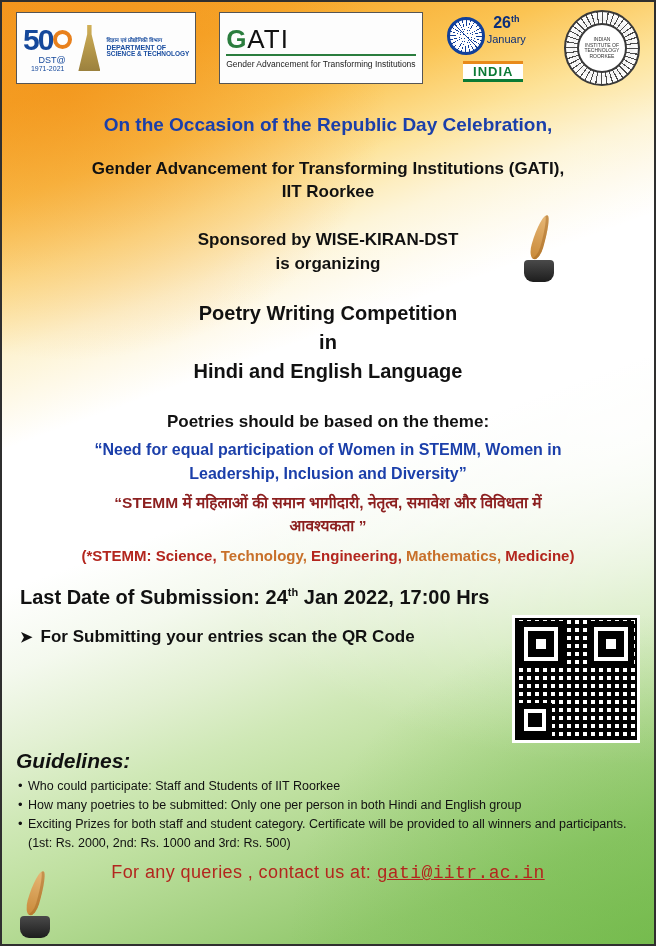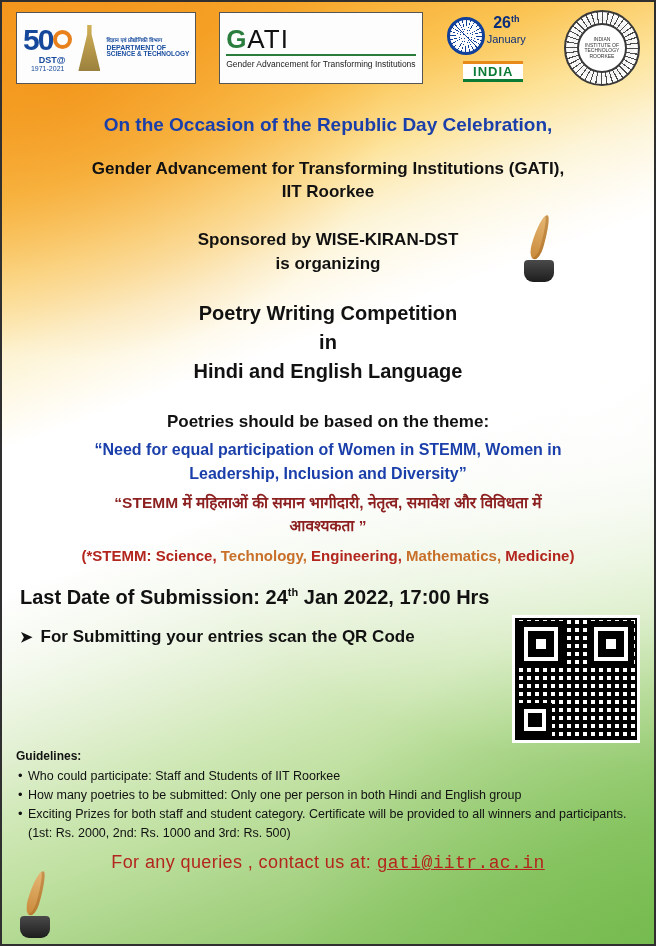--- a/index.html
+++ b/index.html
@@ -62,21 +62,21 @@
   }
   .dst-50 .fifty {
     font-size: 30px; font-weight:bold; color:#15489b;
     letter-spacing:-2px;
     display:flex; align-items:flex-start;
   }
   .dst-50 .fifty .ring {
     width:19px;height:19px;border:4px solid #e8801c;border-radius:50%;
     display:inline-block; margin-left:1px; margin-top:5px;
   }
-  .dst-50 .dstat { font-size:9px; font-weight:bold; color:#15489b; margin-top:1px;margin-left:9px;}
+  .dst-50 .dstat { font-size:9px; font-weight:normal; color:#15489b; margin-top:1px;margin-left:9px;}
   .dst-50 .yrs { font-size:7px; color:#15489b; }
   .dst-text { line-height:1.05; }
   .dst-text .hin { font-size:5.5px; color:#1b4ea0; font-weight:bold; }
   .dst-text .dept { font-size:7px; font-weight:bold; color:#1b4ea0; }
   .dst-text .sci { font-size:6.5px; font-weight:bold; color:#1b4ea0; }
   .dst-emblem {
     width:22px;height:46px;
     background: linear-gradient(#caa33a,#8a6b1c);
     clip-path: polygon(40% 0,60% 0,60% 20%,100% 100%,0 100%,40% 20%);
     opacity:.85;
@@ -172,21 +172,21 @@
     border:6px solid #000; background:#fff;
     box-shadow: inset 0 0 0 4px #fff, inset 0 0 0 12px #000;
   }
   .qr::before { left:3px; top:3px; }
   .qr::after { right:3px; top:3px; }
   .qr .q3 { left:3px; bottom:3px; }
 
   .guidelines {
     margin: 6px 0 0 14px; text-align:left;
   }
-  .gl-title { font-size:12px; font-weight:bold; color:#111; }
+  .gl-title { font-size:21px; font-weight:bold; color:#111;font-style:italic; }
   .gl-list { margin:4px 0 0 0; padding:0; list-style:none; }
   .gl-list li {
     font-size:12.5px; color:#111; line-height:1.5; padding-left:12px; position:relative;
   }
   .gl-list li::before {
     content:"•"; position:absolute; left:2px; top:-1px; font-size:13px;
   }
 
   .queries {
     text-align:center; margin-top:10px;

